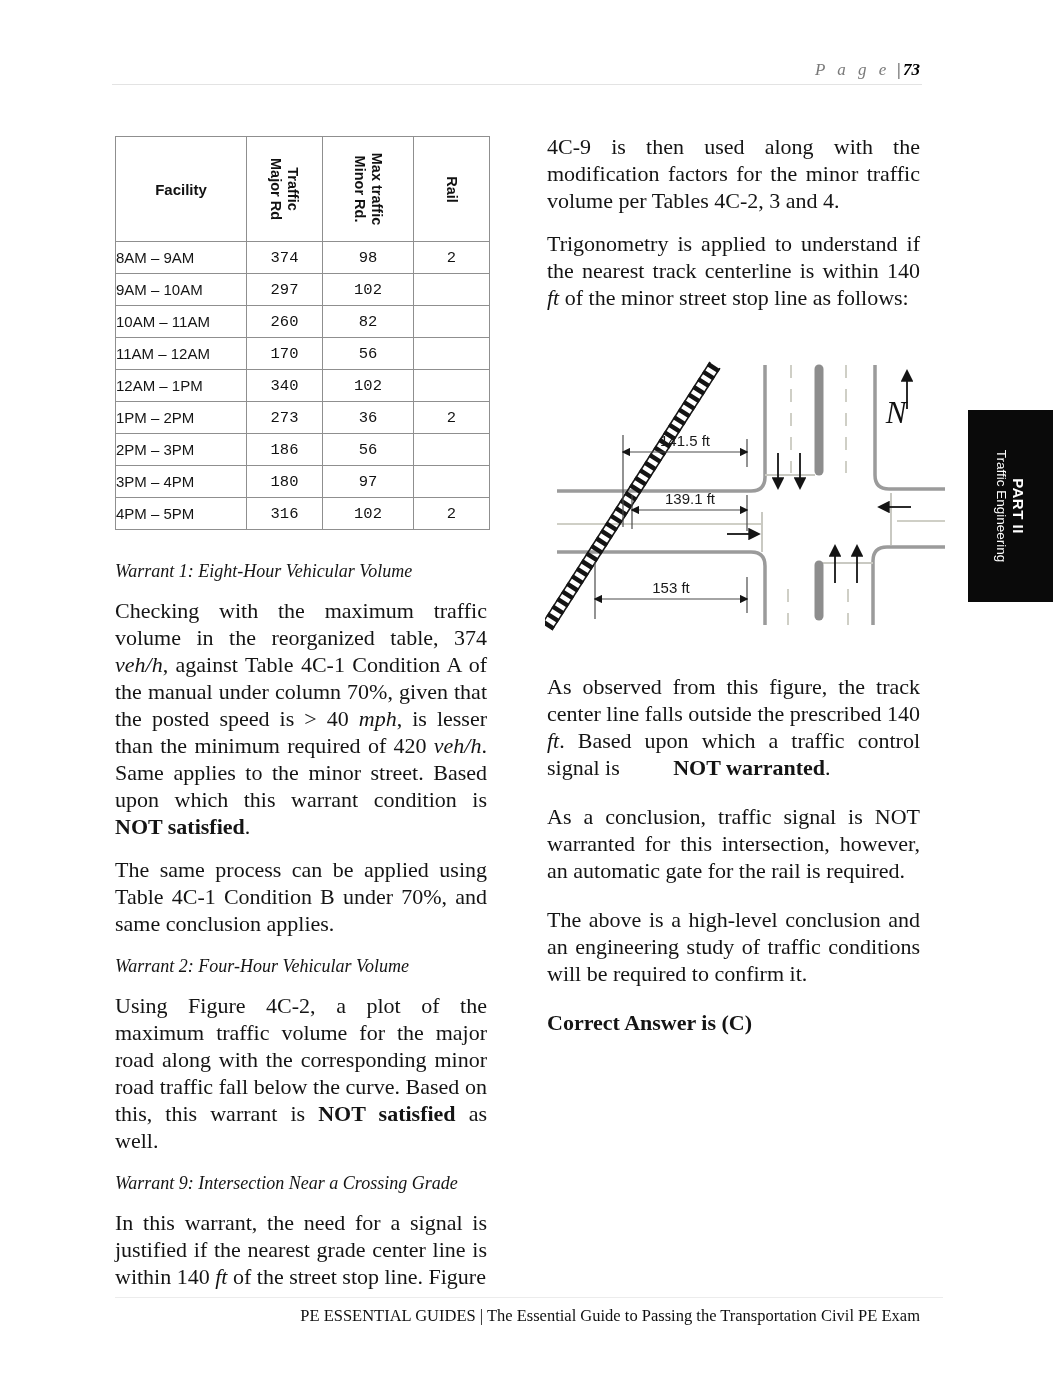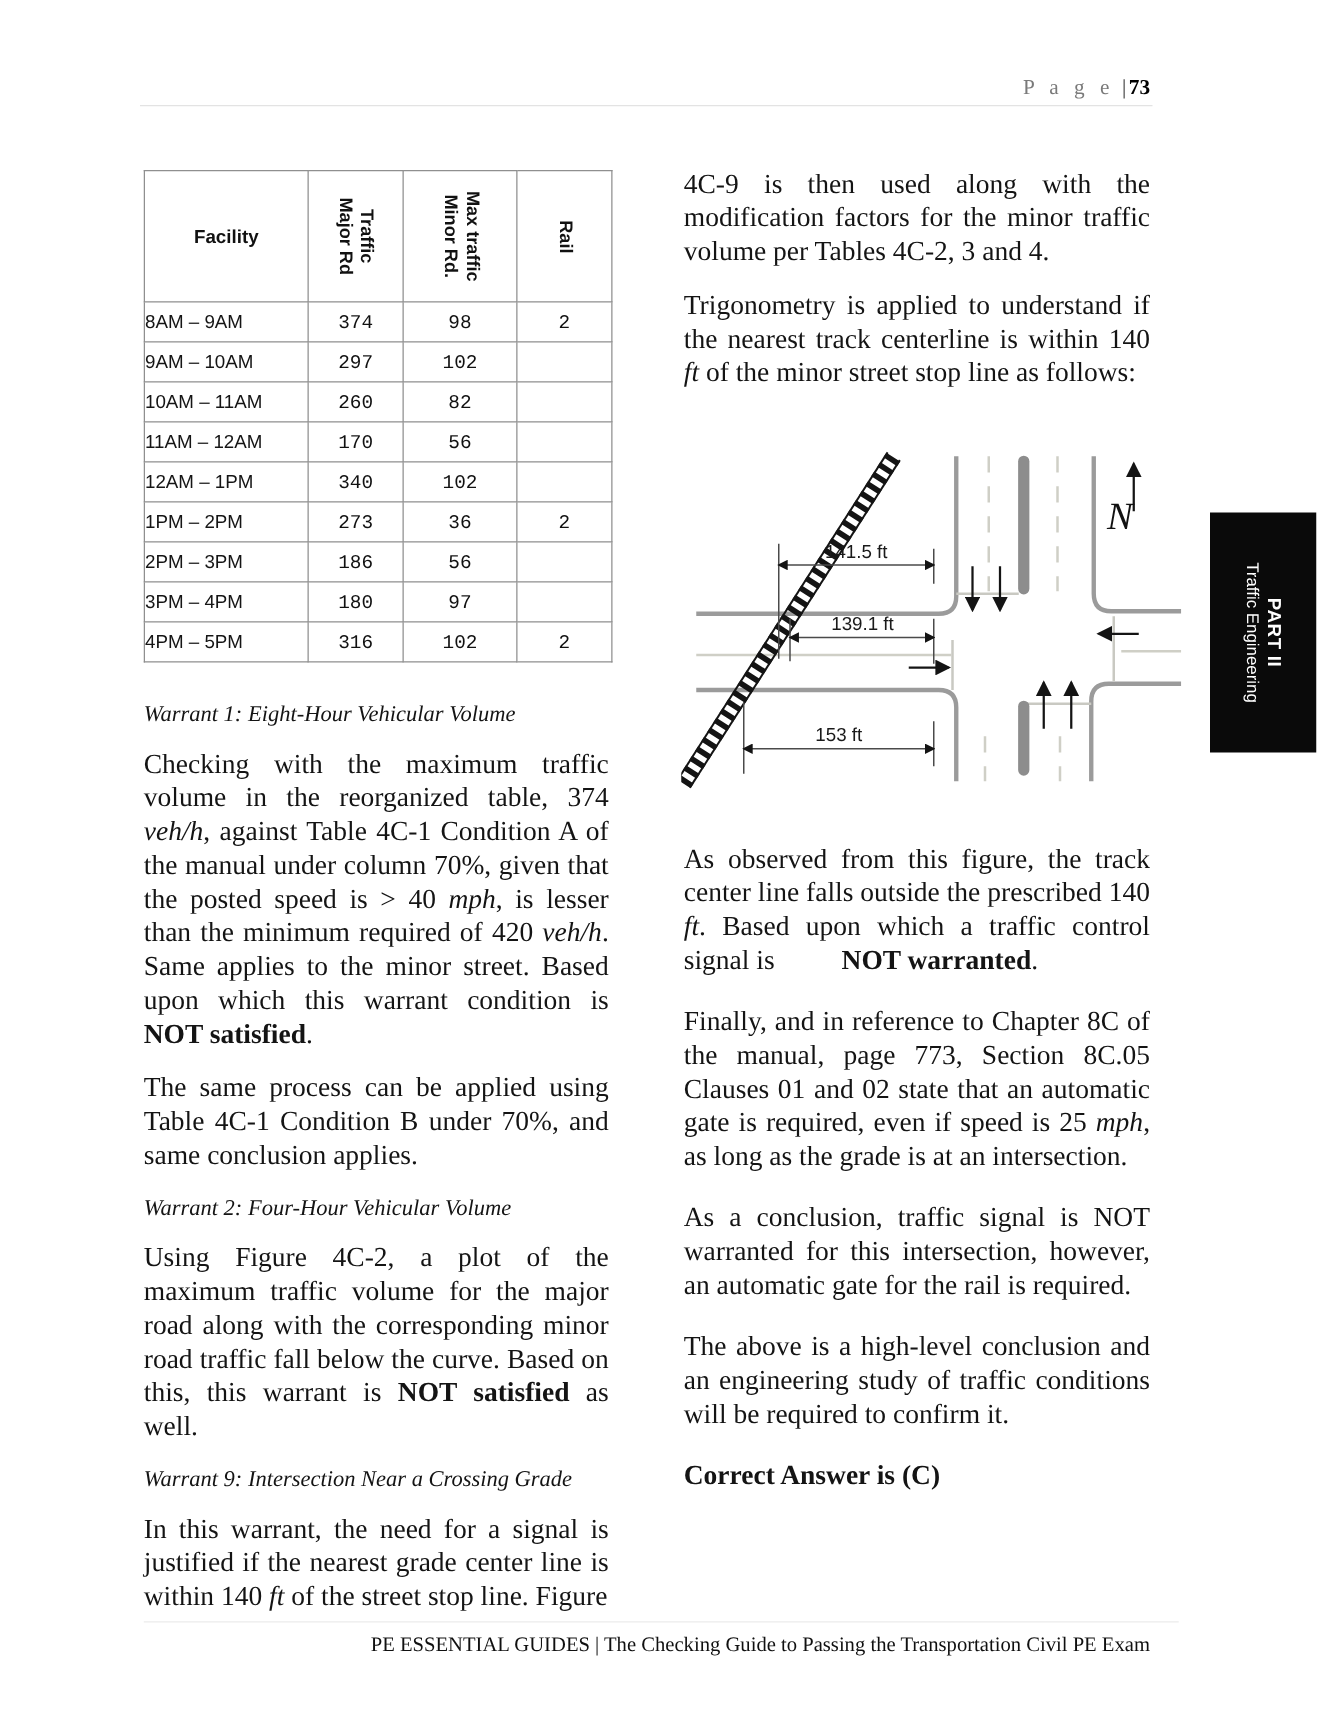--- a/index.html
+++ b/index.html
@@ -2,21 +2,21 @@
 <html><head>
 <meta charset="utf-8">
 <style>
   html,body { margin:0; padding:0; background:#ffffff; }
   .page {
     position:relative; width:1058px; height:1387px; background:#ffffff;
     font-family:"Liberation Serif", serif; color:#1a1a1a; overflow:hidden;
   }
   
   .header-rule { position:absolute; left:112px; top:84px; width:810px; height:1px; background:#e3e3e3; }
-  .page-header { position:absolute; left:547px; top:60px; width:373px; text-align:right; font-size:17px; }
+  .page-header { position:absolute; left:547px; top:60px; width:373px; text-align:right; font-size:17px;font-style:italic; }
   .pg-label { color:#7a7a7a; letter-spacing:4px; }
   .pg-sep { color:#333; margin:0 2px 0 6px; }
   .pg-num { color:#000; font-weight:bold; }
   
   .traffic-table { position:absolute; left:115px; top:136px; border-collapse:collapse; table-layout:fixed; }
   .traffic-table td, .traffic-table th { border:1px solid #8f8f8f; padding:0; background:#fff; }
   .traffic-table th { font-family:"Liberation Sans", sans-serif; font-weight:bold; color:#111; }
   .c-fac { width:130px; }
   .c-maj { width:75px; }
   .c-min { width:90px; }
@@ -232,29 +232,28 @@
         <line x1="366" y1="152" x2="334" y2="152" marker-end="url(#arr)"></line>
       </g>
 
       <g>
         <line x1="362" y1="54" x2="362" y2="16" stroke="#141414" stroke-width="1.8" marker-end="url(#arr)"></line>
         <text class="north-n" x="351" y="68" text-anchor="middle">N</text>
       </g>
     </svg>
 
     <p style="margin-top:28px"><span>As observed from this figure, the track center line falls outside the prescribed 140 </span><span style="font-style: italic;">ft</span><span>. Based upon which a traffic control signal is </span><span style="font-weight: bold; margin-left: 48px;">NOT warranted</span><span>.</span></p>
-    <p><span>Finally, and in reference to Chapter 8C of the manual, page 773, Section 8C.05 Clauses 01 and 02 state that an automatic gate is required, even if speed is 25 </span><span style="font-style: italic;">mph</span><span>, as long as the grade is at an intersection.</span></p>
     <p><span>As a conclusion, traffic signal is NOT warranted for this intersection, however, an automatic gate for the rail is required.</span></p>
     <p><span>The above is a high-level conclusion and an engineering study of traffic conditions will be required to confirm it.</span></p>
     <p class="answer-line">Correct Answer is (C)</p>
   </div>
 
   <div class="part-tab">
     <div class="part-tab-inner">
       <div class="pt1">PART II</div>
       <div class="pt2">Traffic Engineering</div>
     </div>
   </div>
 
   <div class="footer-rule"></div>
-  <div class="page-footer">PE ESSENTIAL GUIDES | The Checking Guide to Passing the Transportation Civil PE Exam</div>
+  <div class="page-footer">PE ESSENTIAL GUIDES | The Essential Guide to Passing the Transportation Civil PE Exam</div>
 
 </div>
 
 </body></html>

